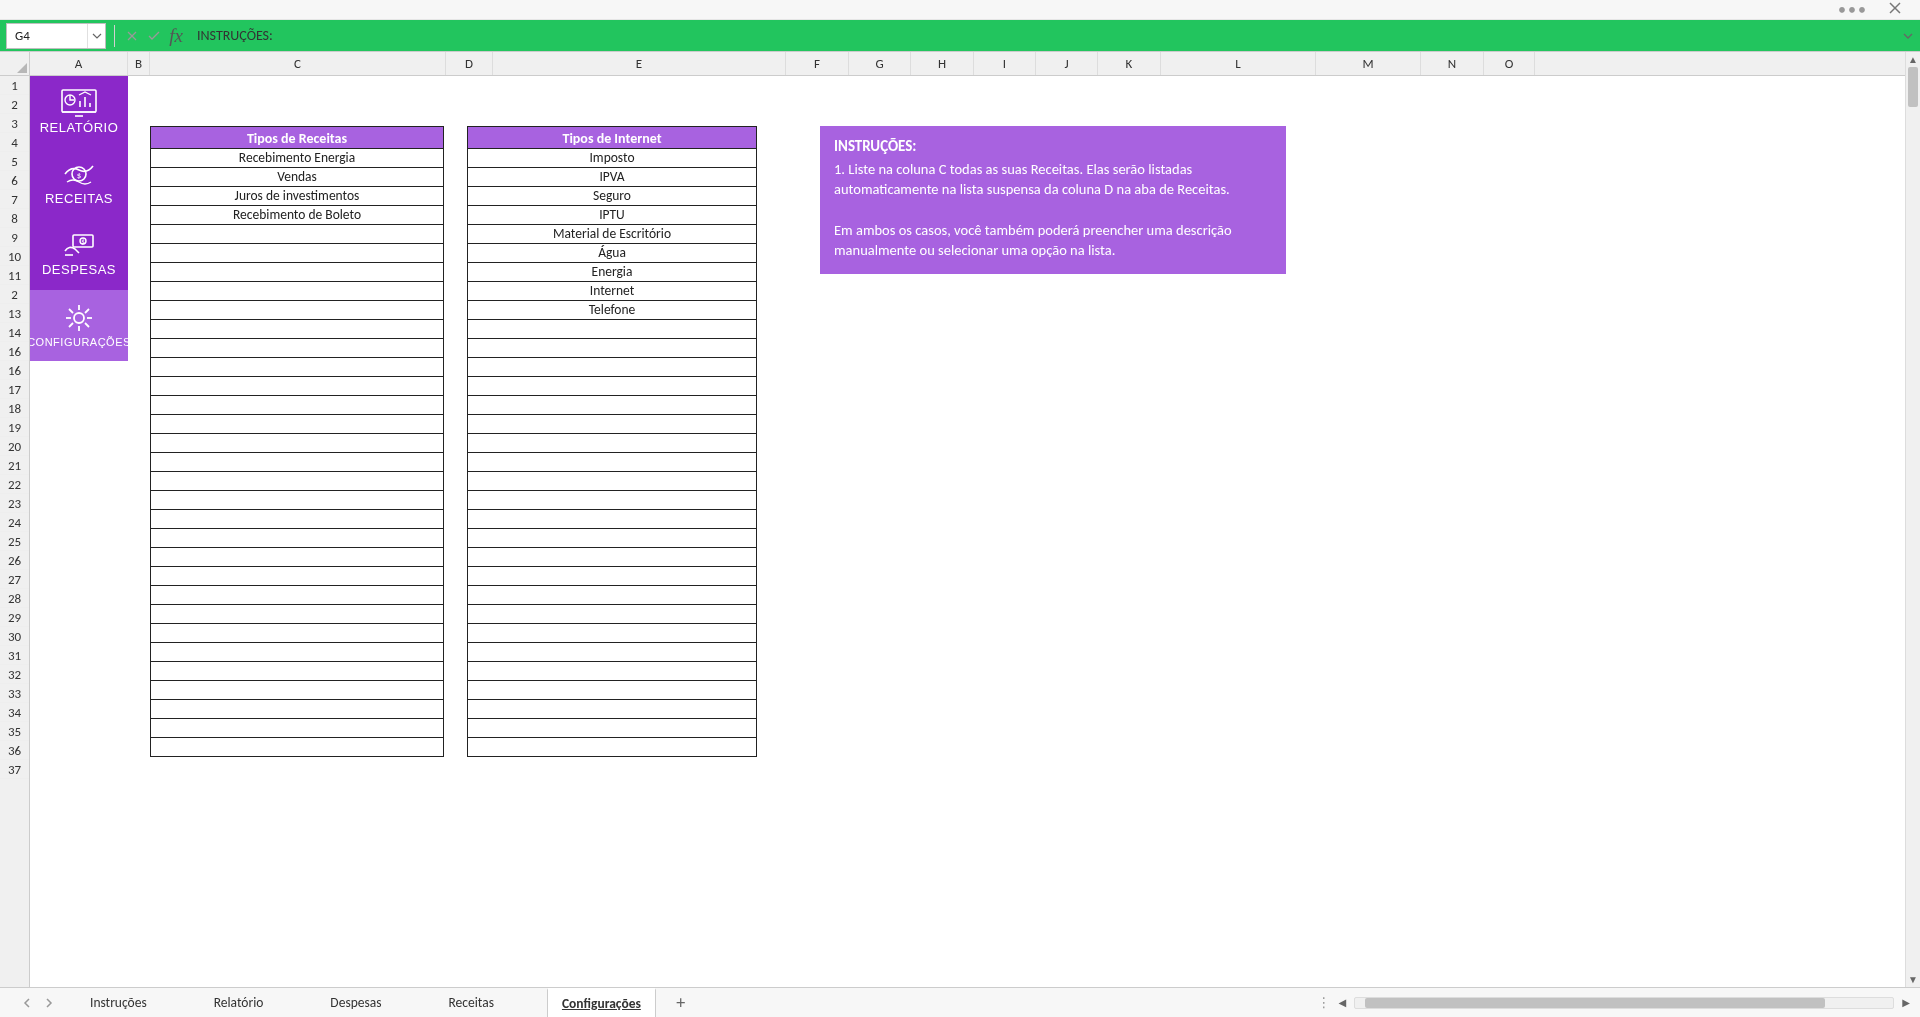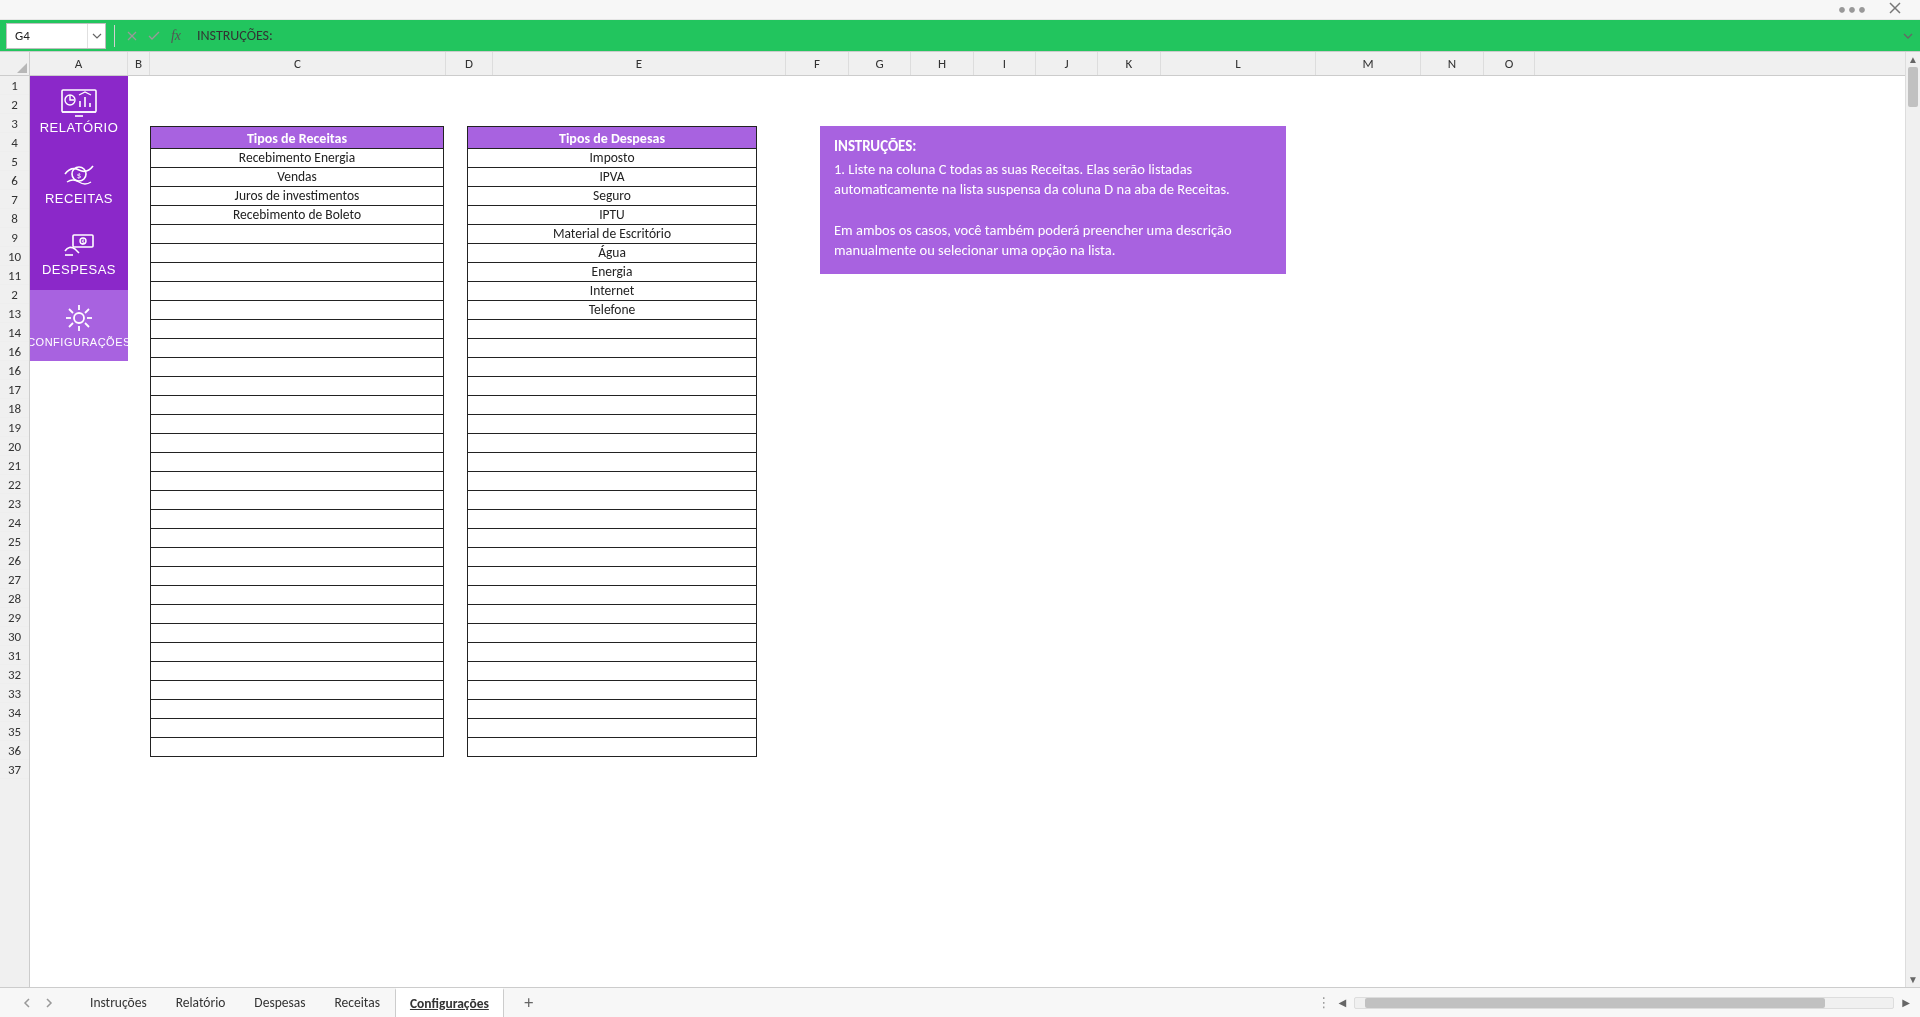--- a/index.html
+++ b/index.html
@@ -11,21 +11,21 @@
   .title-bar .win-close { width: 34px; text-align: center; color: #666; font-size: 14px; }
 
   
   .formula-bar { height: 32px; background: #22c55e; display: flex; align-items: center; border-bottom: 1px solid #ccc; }
   .name-box { width: 100px; height: 26px; border: 1px solid #bfbfbf; display: flex; align-items: center; margin-left: 6px; position: relative; background: #fff; }
   .name-box-text { flex: 1; padding: 0 8px; font-size: 13px; }
   .name-box-drop { width: 18px; display: flex; align-items: center; justify-content: center; border-left: 1px solid #e0e0e0; height: 100%; cursor: pointer; }
   .name-box-drop svg { width: 10px; height: 10px; }
   .fb-sep { width: 0; border-left: 1px solid #d0d0d0; height: 22px; margin: 0 6px 0 8px; }
   .fb-btn { width: 22px; height: 22px; display: flex; align-items: center; justify-content: center; color: #888; cursor: pointer; }
-  .fb-btn.fx { font-style: italic; font-family: "Times New Roman", serif; font-size: 14px; color: #555; }
+  .fb-btn.fx { font-style: italic; font-family: "Times New Roman", serif; font-size: 19px; color: #555; }
   .formula-input { flex: 1; padding: 0 10px; font-size: 14px; color: #333; }
   .formula-expand { width: 24px; display: flex; align-items: center; justify-content: center; color: #666; cursor: pointer; }
 
   
   .main { position: absolute; top: 52px; left: 0; right: 0; bottom: 30px; background: #fff; display: flex; }
 
   
   .corner { width: 30px; height: 24px; background: #f0f0f0; border-right: 1px solid #ccc; border-bottom: 1px solid #ccc; position: absolute; top: 0; left: 0; display:flex; align-items:flex-end; justify-content:flex-end;}
   .corner::after { content:""; width:0; height:0; border-right:10px solid #b7b7b7; border-top:10px solid transparent; margin:0 2px 2px 0;}
 
@@ -61,21 +61,21 @@
 
   
   .vscroll { position: absolute; right: 0; top: 0; bottom: 0; width: 15px; background: #f0f0f0; border-left: 1px solid #ddd; }
   .vscroll .arrow { height: 15px; display:flex; align-items:center; justify-content:center; color:#666; font-size:10px;}
   .vscroll .thumb { position:absolute; top:15px; left:2px; right:2px; height:40px; background:#c1c1c1; border-radius:2px;}
 
   
   .tab-bar { position: absolute; bottom: 0; left: 0; right: 0; height: 30px; background: #f7f7f7; border-top: 1px solid #ccc; display: flex; align-items: center; font-size: 13.5px; }
   .tab-arrows { display: flex; align-items: center; gap: 4px; padding: 0 18px; }
   .tab-arrow { width: 18px; height: 18px; display:flex; align-items:center; justify-content:center; color:#999; cursor:pointer;}
-  .tabs { display: flex; align-items: center; height: 100%; }
+  .tabs { display: flex; align-items: center; height: 100%; gap: 38px; }
   .tab { padding: 0 14px; height: 100%; display:flex; align-items:center; border-right:1px solid transparent; cursor:pointer; color:#333;}
   .tab.active { background:#fff; border-top:2px solid transparent; border-left:1px solid #ccc; border-right:1px solid #ccc; font-weight:bold; text-decoration: underline; margin-top:-1px; }
   .tab-add { width: 30px; text-align:center; color:#666; cursor:pointer; font-size:18px; margin-left:10px;}
   .hscroll { flex:1; display:flex; align-items:center; justify-content:flex-end; padding-right:10px; gap:8px; }
   .hscroll .sep { color:#999; }
   .hscroll .track { width: 540px; height:12px; background:#f0f0f0; border:1px solid #ddd; position:relative; border-radius:2px;}
   .hscroll .track .hthumb { position:absolute; left:10px; top:0; bottom:0; width:460px; background:#c1c1c1; border-radius:2px;}
   .hscroll .harr { color:#666; font-size:10px; cursor:pointer;}
 </style>
 </head>
@@ -268,21 +268,21 @@
           <div class="tbl-cell"></div>
           <div class="tbl-cell"></div>
           <div class="tbl-cell"></div>
           <div class="tbl-cell"></div>
           <div class="tbl-cell"></div>
           <div class="tbl-cell"></div>
         </div>
     </div>
 
     <div class="despesas-table">
-      <div class="tbl-header">Tipos de Despesas</div>
+      <div class="tbl-header">Tipos de Internet</div>
       <div id="despesasBody">
           <div class="tbl-cell">Imposto</div>
           <div class="tbl-cell">IPVA</div>
           <div class="tbl-cell">Seguro</div>
           <div class="tbl-cell">IPTU</div>
           <div class="tbl-cell">Material de Escritório</div>
           <div class="tbl-cell">Água</div>
           <div class="tbl-cell">Energia</div>
           <div class="tbl-cell">Internet</div>
           <div class="tbl-cell">Telefone</div>

